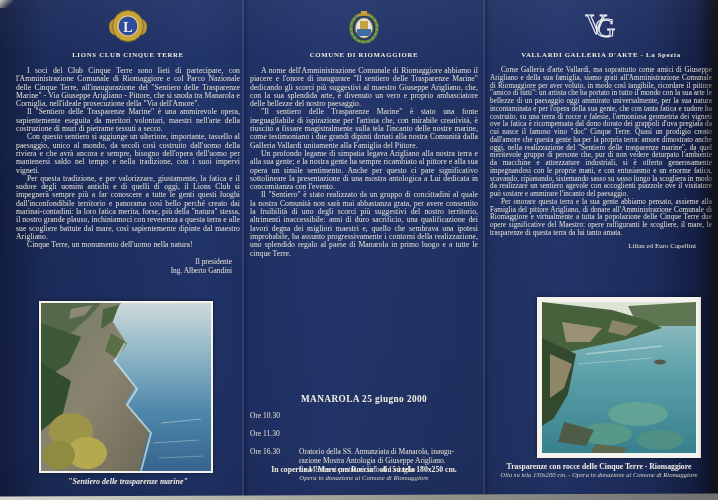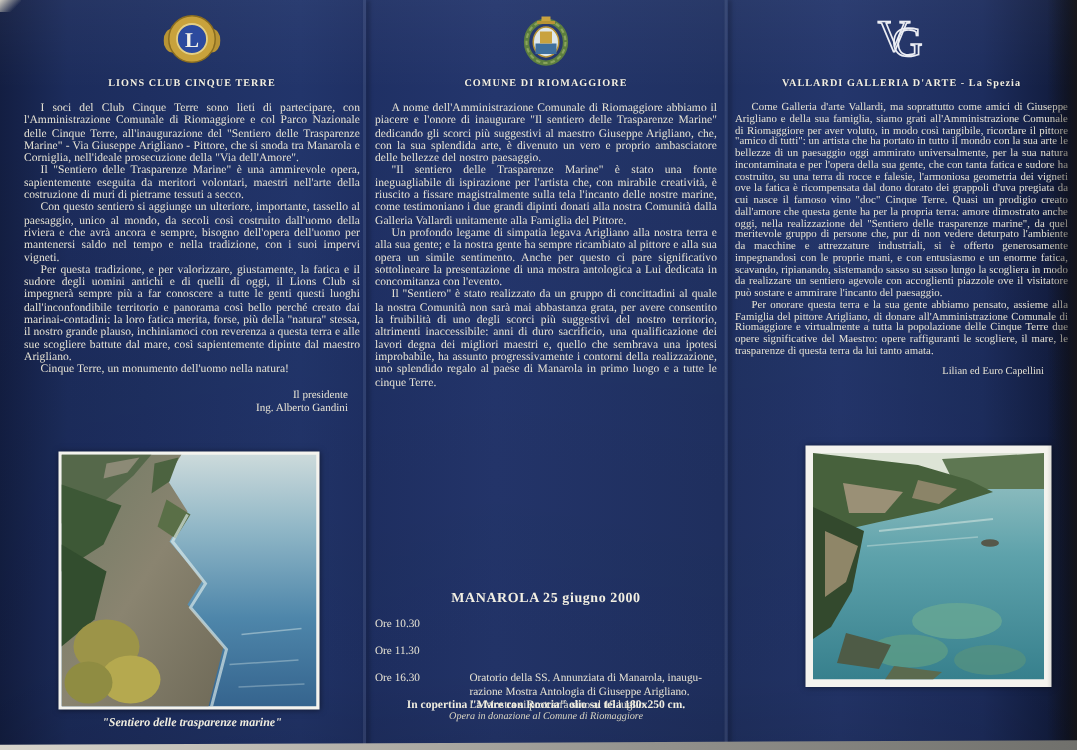--- a/index.html
+++ b/index.html
@@ -42,21 +42,21 @@
 
   .sig { font-size:7.4px; line-height:9px; color:#e7e3d4; text-align:right; }
   #sig-left { margin-top:7px; margin-left:96px; width:120px; }
   #sig-mid  { margin-top:7px; margin-left:auto; margin-right:10px; width:150px; }
   #sig-right{ margin-top:4px; text-align:right; padding-right:16px; font-size:7px; }
 
   
   #schedule { position:absolute; left:250px; top:358px; width:228px;margin-top:36px; }
   #schedule .sched-title { text-align:center; font-weight:bold; font-size:9.3px;
      letter-spacing:0.4px; color:#f2efe2; margin-bottom:7px; }
-  .sched-row { display:grid; grid-template-columns:44px 1fr; column-gap:19px; margin-bottom:9px; }
+  .sched-row { display:grid; grid-template-columns:44px 1fr; column-gap:5px; margin-bottom:9px; }
   .sched-time { font-size:7.5px; color:#e7e3d4; }
   .sched-text { font-size:7.5px; line-height:9px; color:#e7e3d4; white-space:pre-line; }
 
   
   .photo-frame { position:absolute; background:#f4f3ee; box-shadow:0 0 4px rgba(0,0,0,0.5); }
   #photo-left  { left:39px;  top:301px; width:174px; height:172px; padding:2px; }
   #painting-right { left:537px; top:297px; width:164px; height:161px; padding:5px; }
   .photo-frame svg { display:block; width:100%; height:100%; }
 
   .caption { position:absolute; text-align:center; color:#efecdf; }
@@ -213,20 +213,24 @@
       <ellipse cx="96" cy="112" rx="30" ry="12" fill="#68a794" opacity="0.8"></ellipse>
       <ellipse cx="64" cy="132" rx="26" ry="11" fill="#5c9c86" opacity="0.8"></ellipse>
       <ellipse cx="118" cy="138" rx="24" ry="10" fill="#549181" opacity="0.8"></ellipse>
       <polygon points="22,120 52,128 44,144 16,140" fill="#4e5b46"></polygon>
       <polygon points="54,142 86,146 80,151 48,151" fill="#5b6a4e"></polygon>
       <ellipse cx="118" cy="60" rx="6" ry="2.5" fill="#56584a"></ellipse>
       <line x1="44" y1="52" x2="120" y2="44" stroke="#cfe3de" stroke-width="1.4" opacity="0.6"></line>
       <line x1="36" y1="62" x2="110" y2="56" stroke="#cfe3de" stroke-width="1" opacity="0.45"></line>
     </svg>
   </div>
+  <div class="caption" id="caption-right">
+    <div class="cap1">Trasparenze con rocce delle Cinque Terre - Riomaggiore</div>
+    <div class="cap2">Olio su tela 150x200 cm. - Opera in donazione al Comune di Riomaggiore</div>
+  </div>
 
   <div class="caption" id="caption-mid">
     <div class="cap1">In copertina "Mare con Roccia" olio su tela 180x250 cm.</div>
     <div class="cap2">Opera in donazione al Comune di Riomaggiore</div>
   </div>
 
   <div class="crease" style="left:242px"></div>
   <div class="crease" style="left:483px"></div>
   <div class="scan-corner-tl"></div>
   <div class="scan-right"></div>

